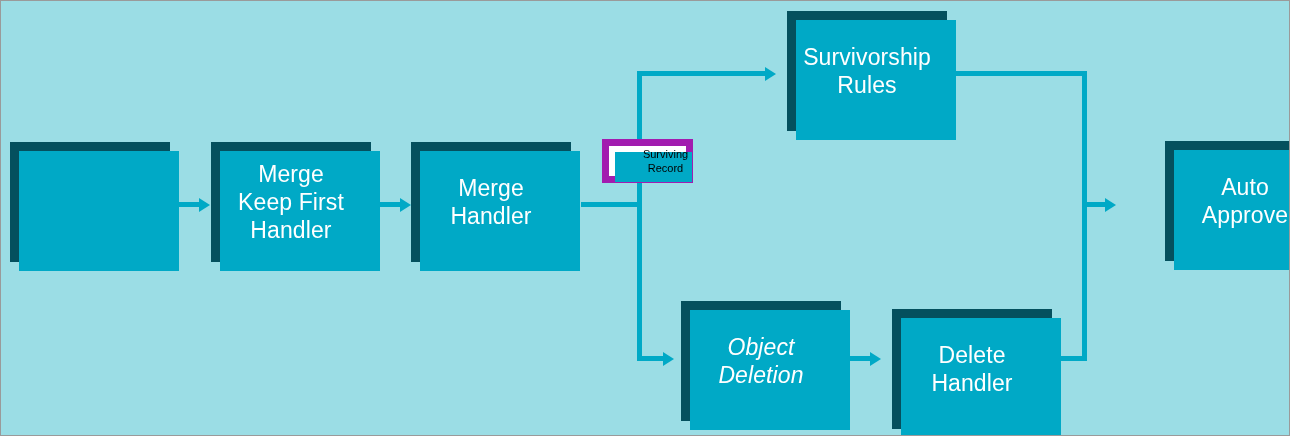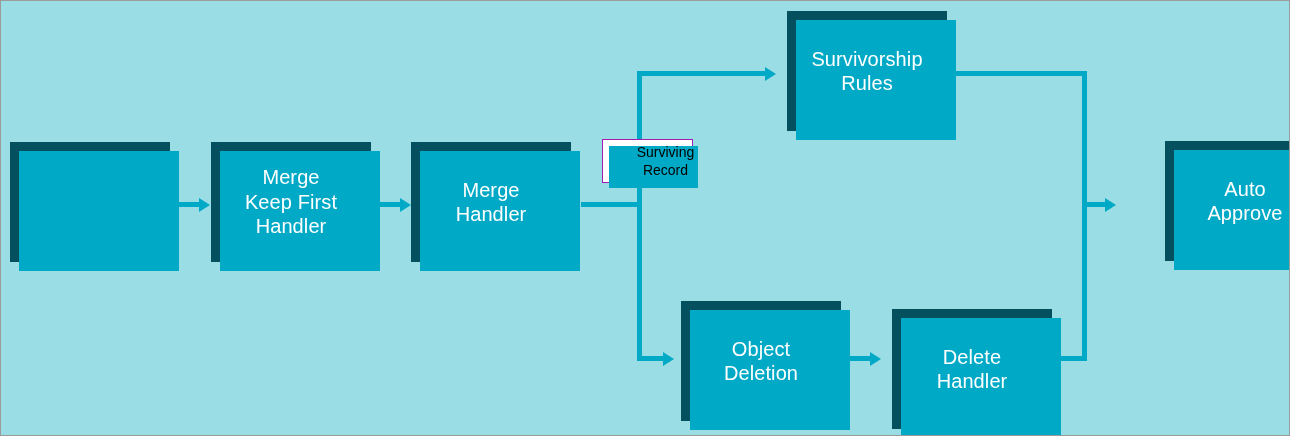--- a/index.html
+++ b/index.html
@@ -21,21 +21,21 @@
   
   .node {
     position: absolute;
     box-sizing: border-box;
     background: #04505e;
     color: #ffffff;
     display: flex;
     align-items: center;
     justify-content: center;
     text-align: center;
-    font-size: 20px;
+    font-size: 23px;
     line-height: 1.22;
     font-weight: 400;
     letter-spacing: 0.1px;
     z-index: 4;
   }
   .node .shadow {
     position: absolute;
     left: 9px;
     top: 9px;
     right: -9px;
@@ -43,27 +43,27 @@
     background: #00a9c6;
     z-index: -1;
   }
   .node .label { position: relative; z-index: 2; padding: 0 6px; }
 
   
   .tag {
     position: absolute;
     box-sizing: border-box;
     background: #ffffff;
-    border: 1px solid #a21caf;
+    border: 7px solid #a21caf;
     color: #000000;
     display: flex;
     align-items: center;
     justify-content: center;
     text-align: center;
-    font-size: 14px;
+    font-size: 11px;
     line-height: 1.3;
     z-index: 6;
     padding-left: 36px;
   }
   .tag .shadow {
     position: absolute;
     left: 6px;
     top: 6px;
     right: -6px;
     bottom: -6px;
@@ -139,21 +139,21 @@
   </div>
 
   <div class="node" style="left:786px; top:10px; width:160px; height:120px;">
     <span class="shadow"></span>
     <span class="label" style="white-space:pre-line;">Survivorship
 Rules</span>
   </div>
 
   <div class="node" style="left:680px; top:300px; width:160px; height:120px;">
     <span class="shadow"></span>
-    <span class="label" style="white-space:pre-line;">Object
+    <span class="label" style="white-space:pre-line;font-style:italic;">Object
 Deletion</span>
   </div>
 
   <div class="node" style="left:891px; top:300px; width:160px; height:120px;margin-top:8px;">
     <span class="shadow"></span>
     <span class="label" style="white-space:pre-line;">Delete
 Handler</span>
   </div>
 
   <div class="node" style="left:1164px; top:140px; width:160px; height:120px;">

